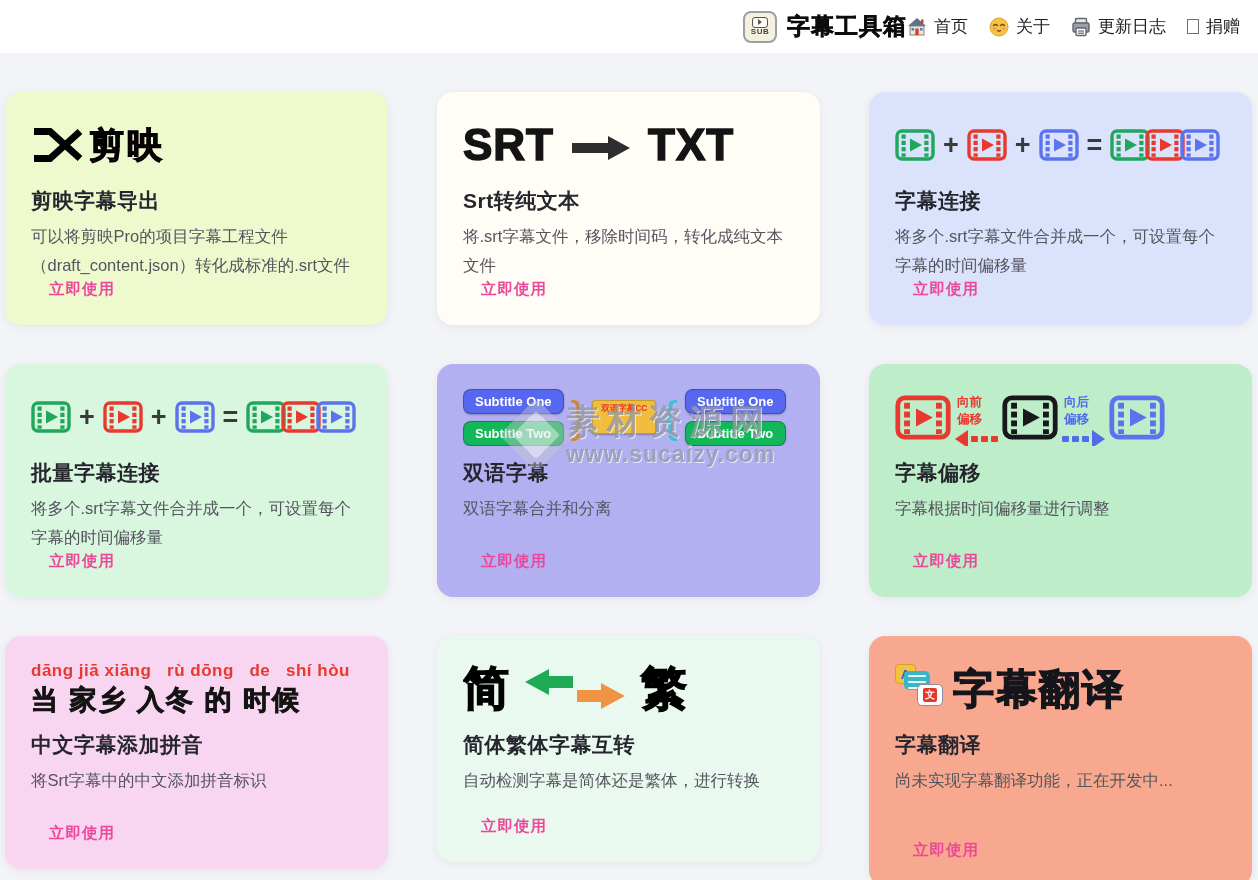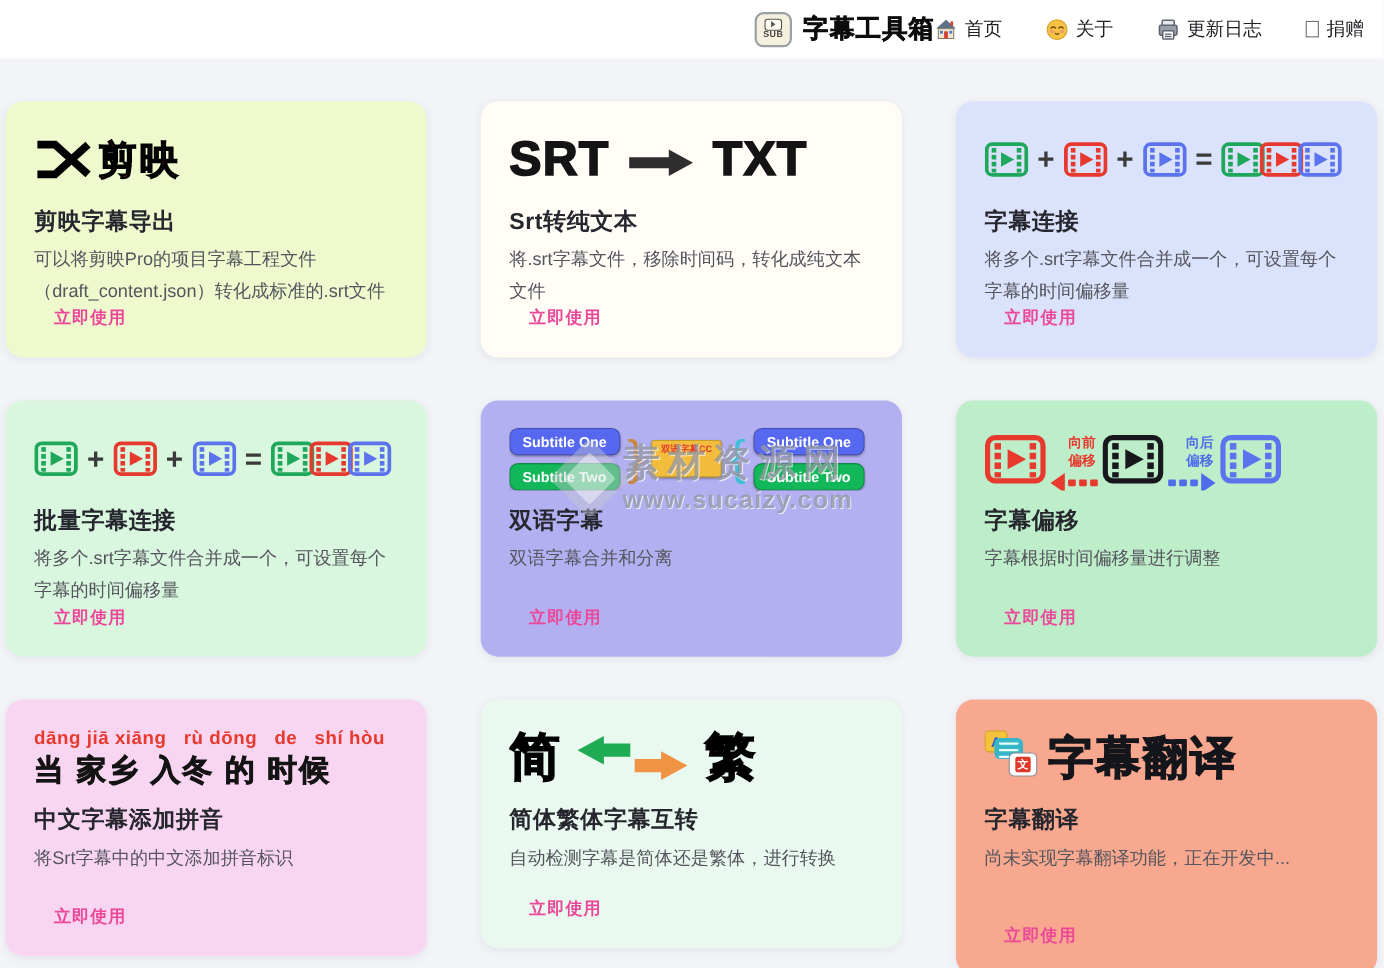--- a/index.html
+++ b/index.html
@@ -7,21 +7,21 @@
   body { background:#f3f4f8; font-family:"Liberation Sans","DejaVu Sans",sans-serif; position:relative; }
 
   
   .topbar { height:53px; background:#ffffff; display:flex; align-items:center; justify-content:flex-end; padding:0 18px 0 10px; }
   .brand { display:flex; align-items:center; gap:10px; cursor:pointer; }
   .logo-badge { width:34px; height:32px; background:#f6f1de; border:2px solid #9aa0a6; border-radius:8px; display:flex; flex-direction:column; align-items:center; justify-content:center; }
   .logo-play { width:16px; height:11px; border:1.5px solid #555; border-radius:3px; display:flex; align-items:center; justify-content:center; background:#fdfbf2; }
   .logo-play i { display:block; width:0; height:0; border-left:4px solid #555; border-top:3px solid transparent; border-bottom:3px solid transparent; }
   .logo-sub { font-size:8px; font-weight:700; color:#444; line-height:1.1; letter-spacing:.5px; }
   .site-title { font-size:23px; font-weight:800; color:#0c0c0c; letter-spacing:1px; -webkit-text-stroke:.6px #0c0c0c; }
-  .nav { display:flex; align-items:center; gap:40px; }
+  .nav { display:flex; align-items:center; gap:21px; }
   .nav-item { display:flex; align-items:center; gap:7px; font-size:17px; color:#1f1f24; cursor:pointer; }
   .nav-item svg { display:block; }
   .tofu { display:inline-block; width:12px; height:15px; border:1.5px solid #6f6f76; }
 
   
   .grid { position:absolute; top:53px; left:0; display:grid; grid-template-columns:repeat(3,383px); column-gap:49px; row-gap:39px; padding:39px 5px 0 5px; }
   .card { width:383px; height:233px; border-radius:16px; padding:24px 26px; position:relative; overflow:hidden; box-shadow:0 2px 8px rgba(40,40,60,.07); }
   .card.h-mint { height:226px; }
   .card.h-tall { height:250px; }
   .card h3 { font-size:21px; font-weight:800; color:#26262e; margin:13px 0 7px; letter-spacing:.5px; }
@@ -54,21 +54,21 @@
   .brace.l { color:#c98a3f; }
   .brace.r { color:#3fc0d8; }
   .bi-box { width:64px; background:#f2bd3c; border:1.5px solid #c59c27; border-radius:3px; padding:2px 0 0; box-shadow:0 1px 2px rgba(0,0,0,.3); }
   .bi-box-title { display:block; text-align:center; font-size:8.5px; font-weight:800; color:#e2372b; line-height:1.4; white-space:nowrap; }
   .bi-stripe { height:6px; margin:2.5px 5px 0; border-radius:1px; }
   .bi-stripe.g { background:#14a85e; }
   .bi-stripe.b { background:#4f66e8; }
 
   
   .offset-row { gap:4px; }
-  .offset-group { display:flex; flex-direction:column; align-items:flex-end; gap:3px; margin-top:8px; }
+  .offset-group { display:flex; flex-direction:column; align-items:flex-start; gap:3px; margin-top:8px; }
   .off-label { width:2.3em; font-size:12.5px; font-weight:800; line-height:1.3; text-align:center; }
   .arrow-row { display:flex; align-items:center; gap:3px; }
   .dash { display:block; width:7px; height:6px; border-radius:1px; }
   .dash.r { background:#e8392e; } .dash.b { background:#4f6ceb; }
   .tri-left { display:block; width:0; height:0; border-right:13px solid #e8392e; border-top:9px solid transparent; border-bottom:9px solid transparent; }
   .tri-right { display:block; width:0; height:0; border-left:13px solid #4f6ceb; border-top:9px solid transparent; border-bottom:9px solid transparent; }
 
   
   .pinyin-area { flex-direction:column; align-items:flex-start; justify-content:center; gap:1px; }
   .pinyin-line { font-size:17px; font-weight:800; color:#e8392e; white-space:pre; letter-spacing:.5px; }

